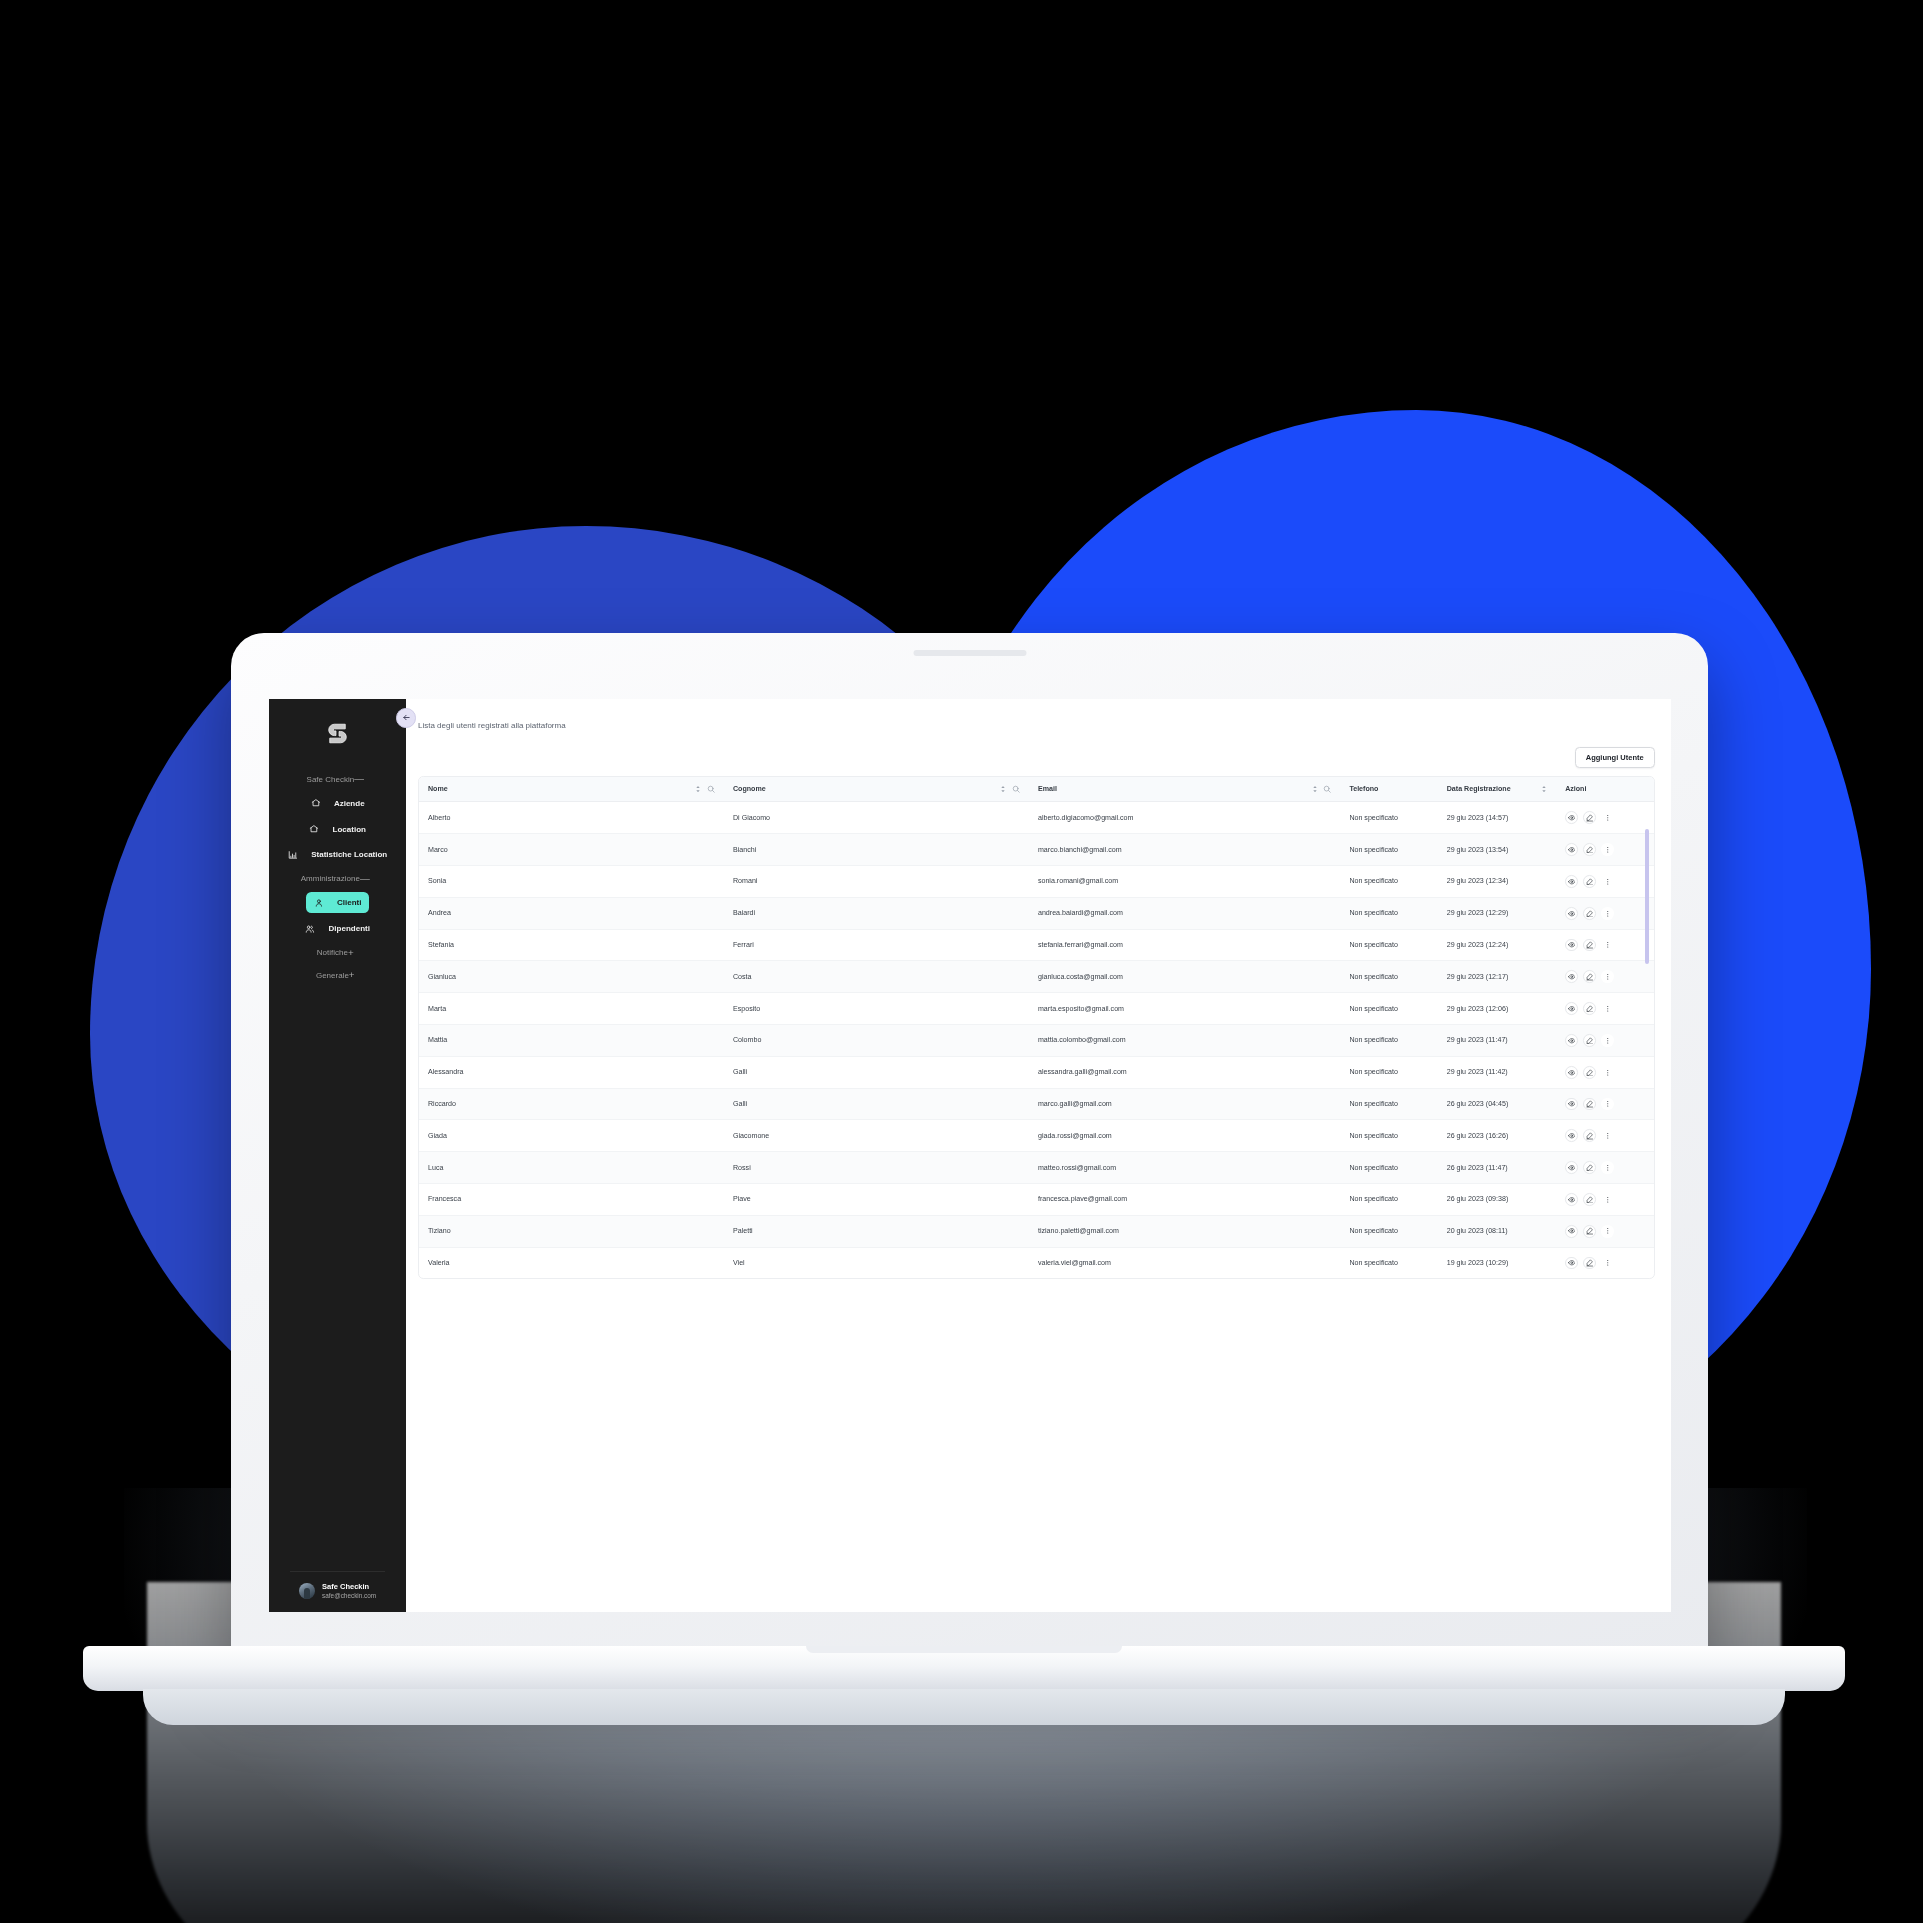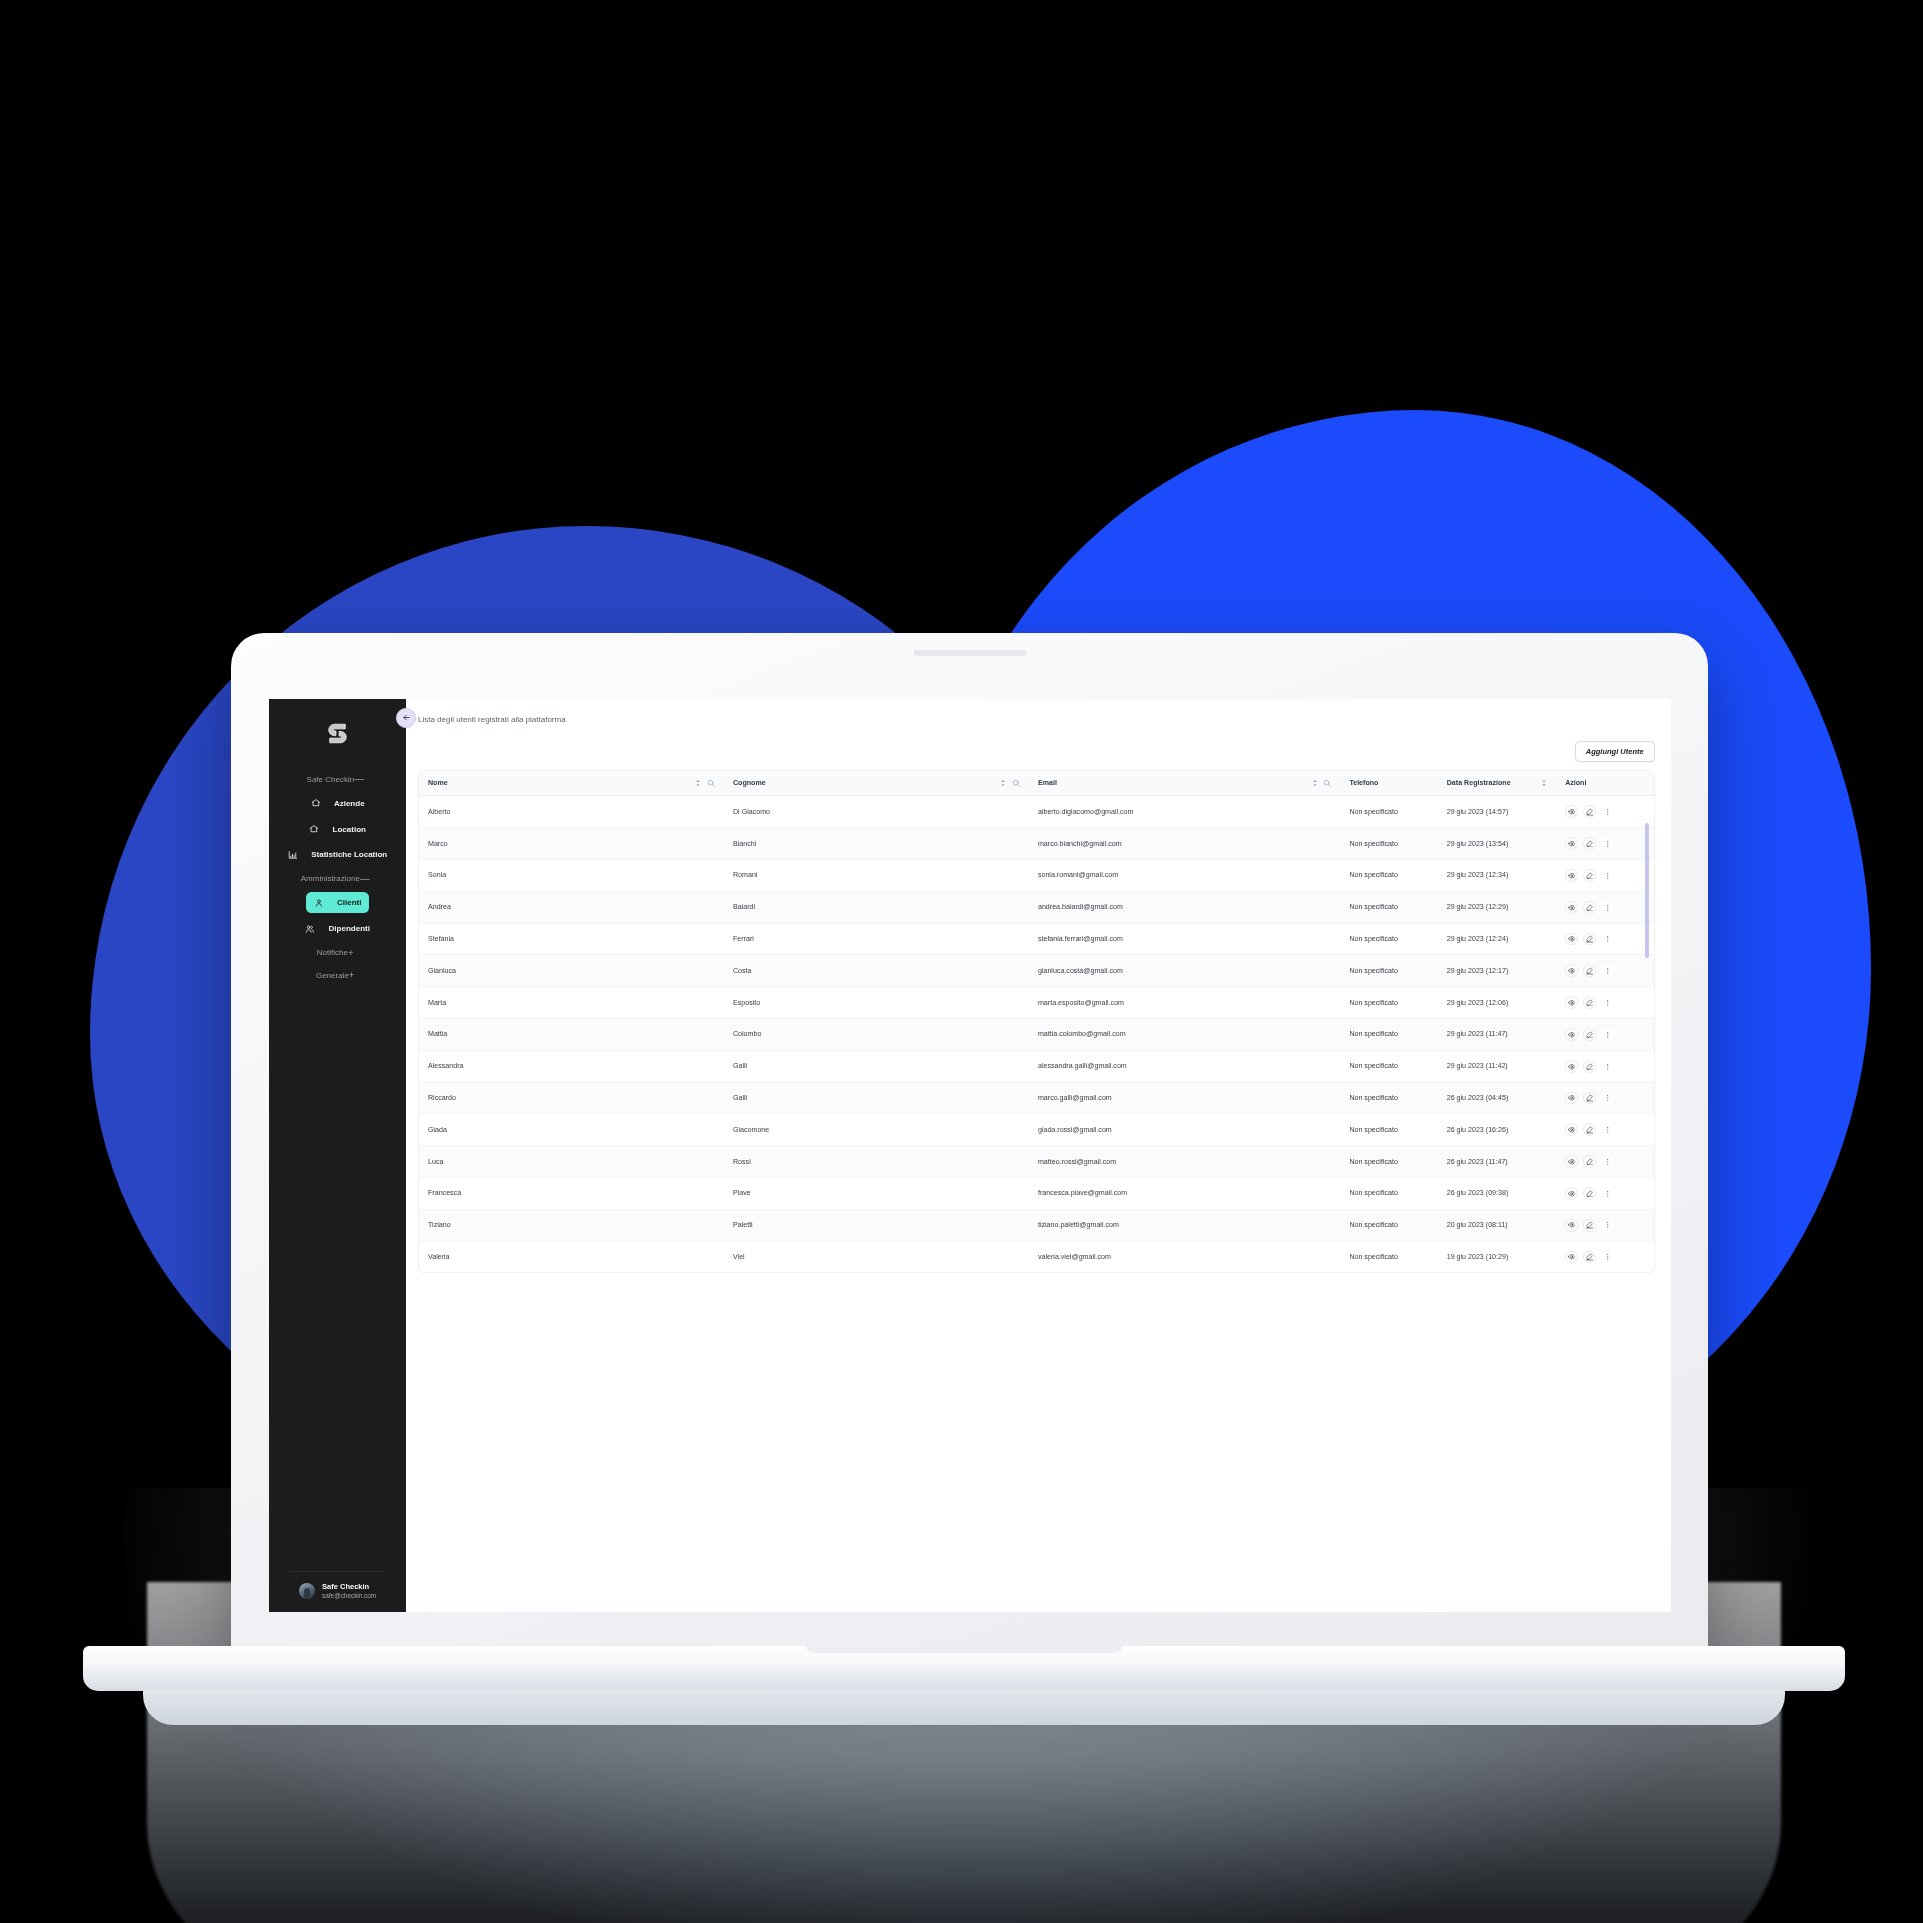--- a/index.html
+++ b/index.html
@@ -183,34 +183,33 @@
   
   .main {
     flex: 1 1 auto;
     background: #ffffff;
     padding: 15px 16.5px 0 12px;
     display: flex; flex-direction: column;
     min-width: 0;
     position: relative;
   }
   .page-title { font-size: 16px; font-weight: 700; color: #1b1b1f; letter-spacing: -0.2px; }
-  .page-sub { font-size: 8px; color: #5d6470; margin-top: 1px; }
+  .page-sub { font-size: 8px; color: #5d6470; margin-top: 7px; }
 
   .toolbar { display: flex; justify-content: flex-end; margin: 16.5px 0 7.5px; }
   .btn-add {
     background: #ffffff;
     border: 0.8px solid #d8dade;
     border-radius: 4.5px;
     padding: 5.3px 9.8px;
     font-size: 7.5px;
     font-weight: 700;
     color: #20242b;
     box-shadow: 0 0.8px 1.5px rgba(16,24,40,.05);
     cursor: pointer;
-    font-style: italic;
   }
 
   
   .table-wrap {
     border: 0.8px solid #eceef1;
     border-radius: 5.3px;
     overflow: hidden;
     position: relative;
     background:#fff;
   }

